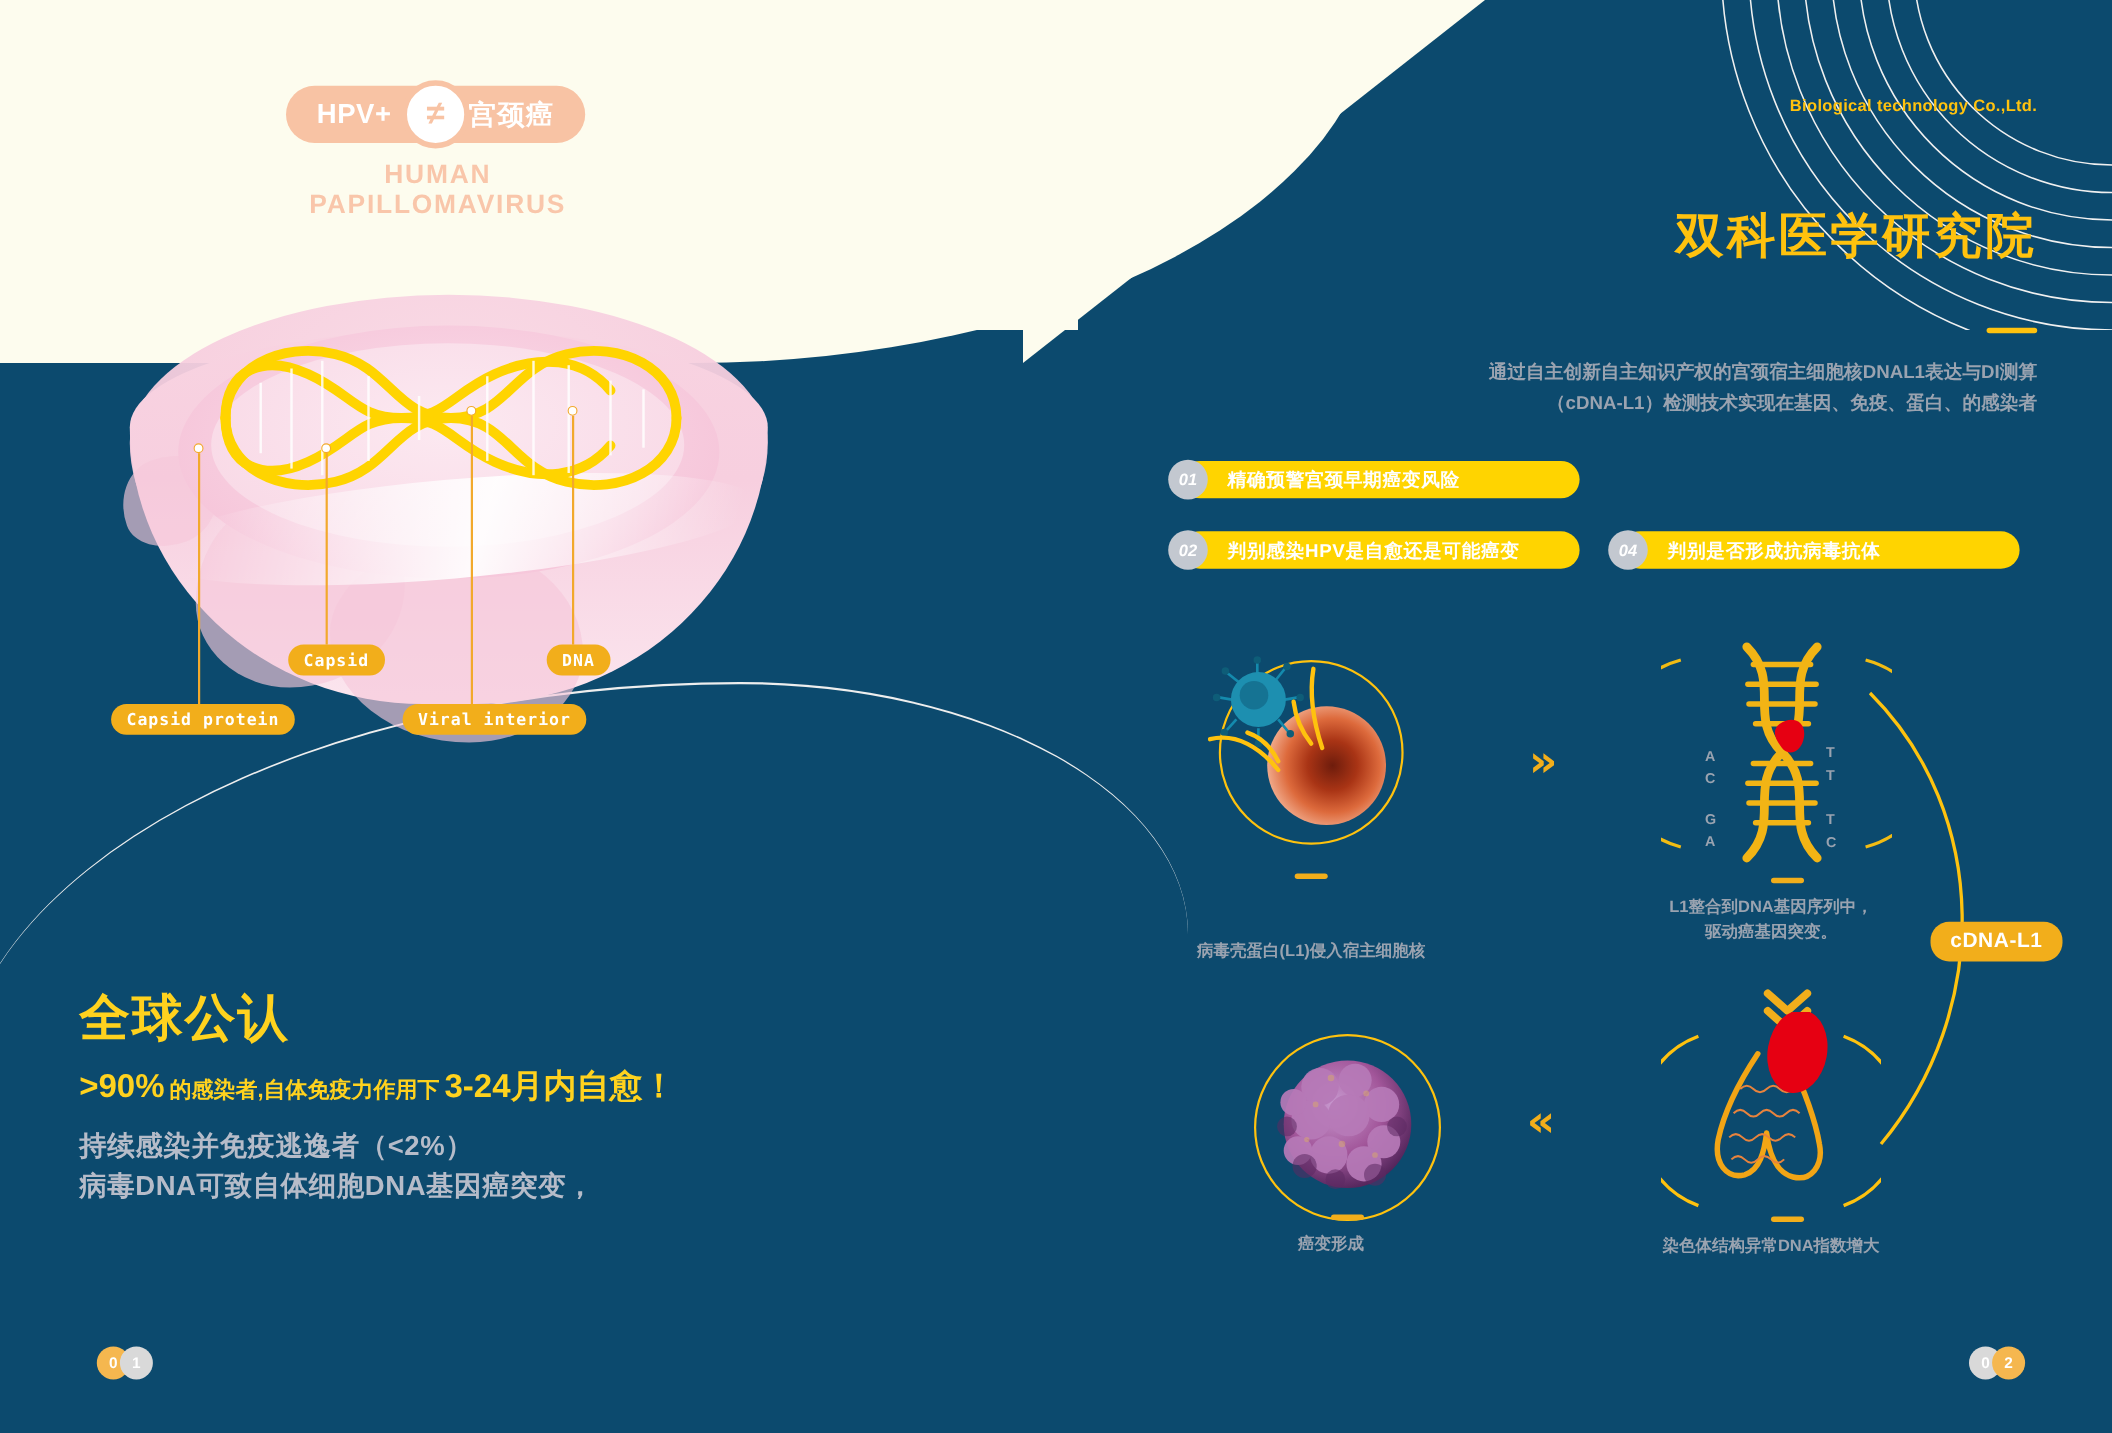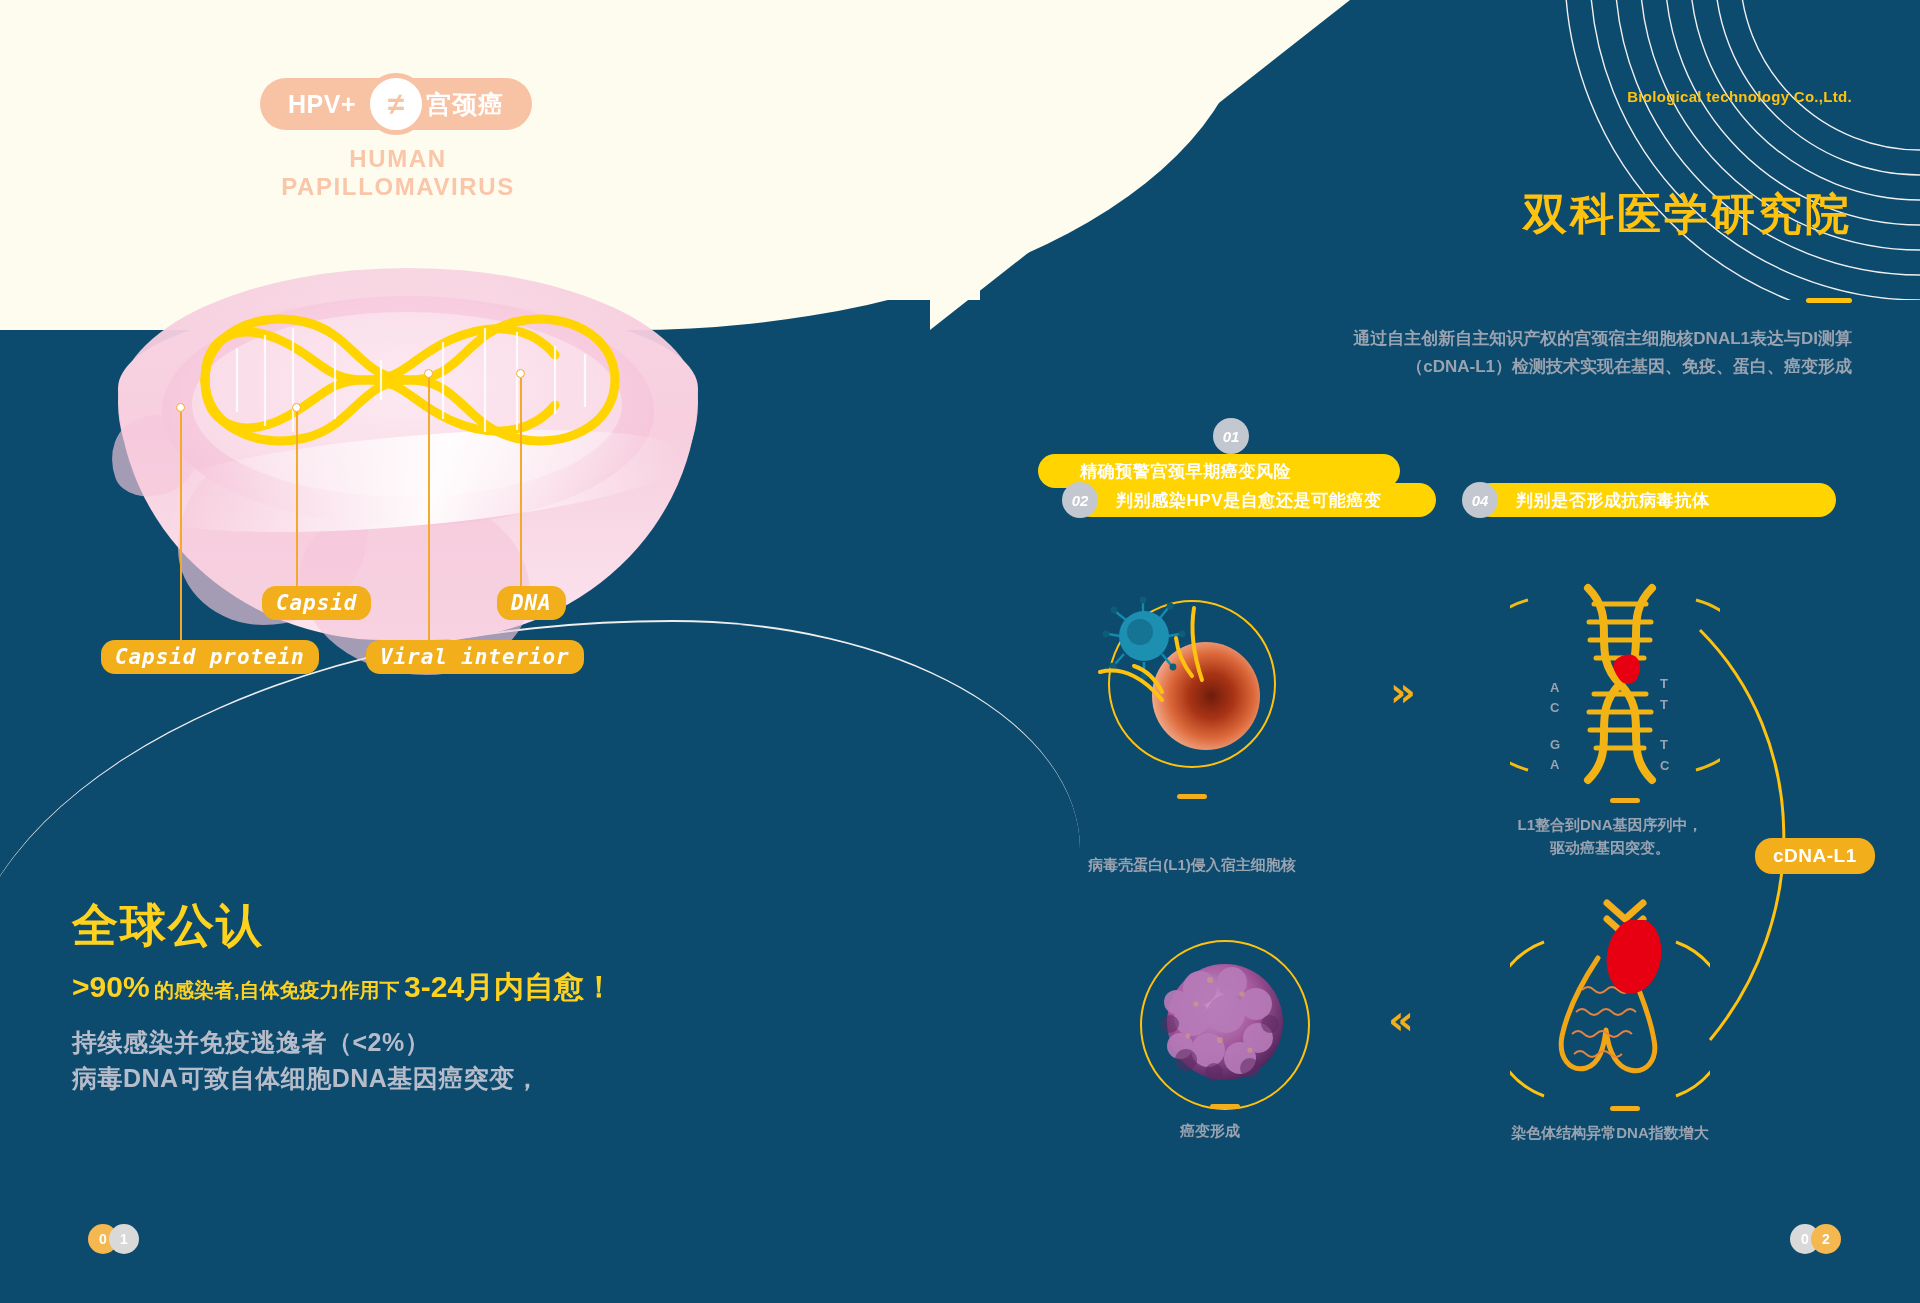--- a/index.html
+++ b/index.html
@@ -92,24 +92,23 @@
 
   .dna-ring { position:absolute; left:85px; top:40px; }
 
   .lead-line { position:absolute; background:#f2a92c; width:1.6px; }
   .lead-dot {
     position:absolute; width:9px; height:9px; border-radius:50%;
     border:1.6px solid #f2a92c; background:#fff;
   }
   .tag {
     position:absolute; background:#f2ae1b; color:#ffffff;
-    border-radius:14px; padding:5px 14px; font-size:21px; font-weight:bold;
+    border-radius:14px; padding:5px 14px; font-size:15px; font-weight:bold;
     letter-spacing:.9px; white-space:nowrap;
     font-family:"DejaVu Sans Mono","Liberation Mono",monospace;
-    font-style:italic;
   }
 
   
   .gl-title {
     position:absolute; left:72px; top:895px;
     font-size:46px; font-weight:bold; color:#ffd21e; letter-spacing:2px;
   }
   .gl-line2 { position:absolute; left:72px; top:967px; white-space:nowrap; }
   .gl-line2 .big { font-size:30px; font-weight:bold; color:#ffd21e; }
   .gl-line2 .mid { font-size:20px; font-weight:bold; color:#ffd21e; }
@@ -293,24 +292,24 @@
   <div class="pg" style="left:88px; top:1224px;">
     <div class="pg-d on">0</div>
     <div class="pg-d off second">1</div>
   </div>
 
   <div class="corp">Biological  technology Co.,Ltd.</div>
   <div class="r-title">双科医学研究院</div>
   <div class="r-rule"></div>
   <div class="r-para">
     <div>通过自主创新自主知识产权的宫颈宿主细胞核DNAL1表达与DI测算</div>
-    <div>（cDNA-L1）检测技术实现在基因、免疫、蛋白、癌变形成</div>
-  </div>
-
-  <div class="feat" style="left:1062px; top:418px;flex-direction:column;">
+    <div>（cDNA-L1）检测技术实现在基因、免疫、蛋白、的感染者</div>
+  </div>
+
+  <div class="feat" style="left:1062px; top:418px;">
     <div class="feat-num">01</div>
     <div class="feat-pill" style="width:362px;">精确预警宫颈早期癌变风险</div>
   </div>
   <div class="feat" style="left:1062px; top:482px;">
     <div class="feat-num">02</div>
     <div class="feat-pill" style="width:362px;">判别感染HPV是自愈还是可能癌变</div>
   </div>
   <div class="feat" style="left:1462px; top:482px;">
     <div class="feat-num">04</div>
     <div class="feat-pill" style="width:362px;">判别是否形成抗病毒抗体</div>

